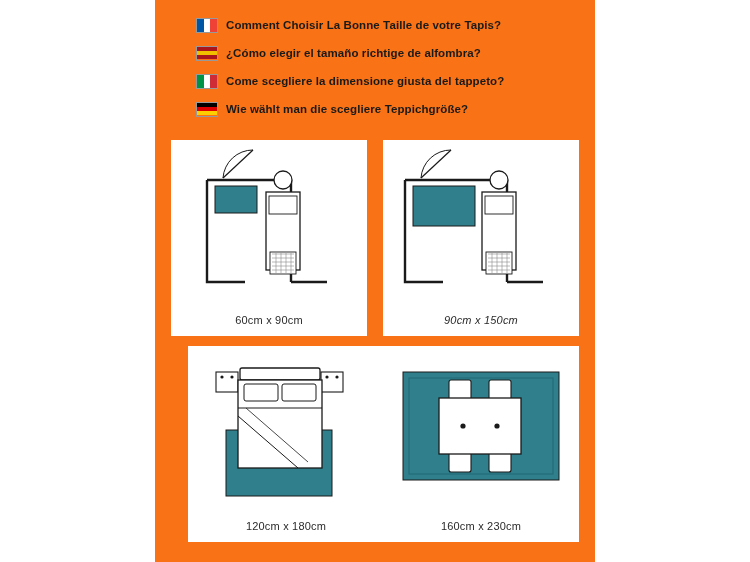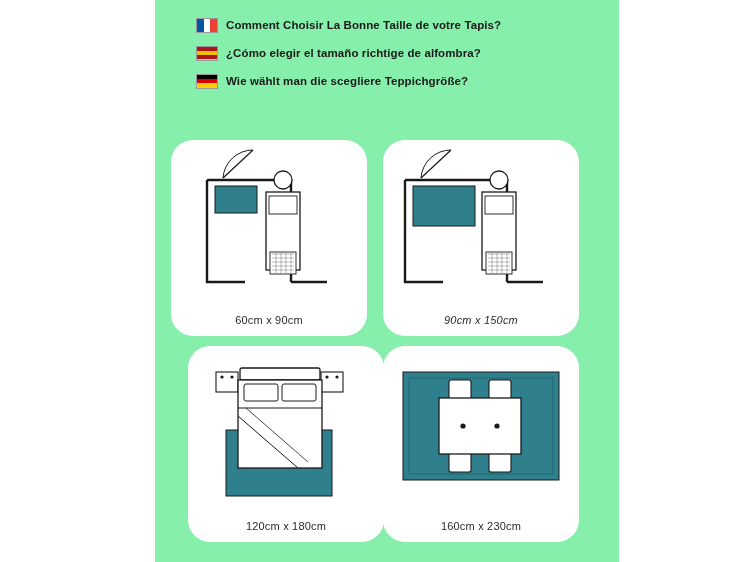--- a/index.html
+++ b/index.html
@@ -18,22 +18,21 @@
     width: 750px;
     height: 562px;
     background: #ffffff;
   }
   .panel {
     position: absolute;
     left: 155px;
     top: 0px;
     width: 440px;
     height: 562px;
-    background: #86efac;
-    padding-left: 24px;
+    background: #f97316;
   }
   
   .lang-list {
     position: absolute;
     left: 41px;
     top: 12px;
     width: 380px;
   }
   .lang-row {
     display: flex;
@@ -76,21 +75,20 @@
     position: absolute;
     left: 16px;
     top: 140px;
     width: 408px;
   }
   .card {
     position: absolute;
     background: #ffffff;
     width: 196px;
     height: 196px;
-    border-radius: 22px;
   }
   .card.c0 { left: 0px;   top: 0px; }
   .card.c1 { left: 212px; top: 0px; font-style: italic; }
   .card.c2 { left: 0px;   top: 206px; margin-left: 17px; }
   .card.c3 { left: 212px; top: 206px; }
   .card .art {
     position: absolute;
     left: 0; top: 0;
     width: 196px;
     height: 165px;
@@ -126,20 +124,28 @@
 
       <div class="lang-row">
         <span class="flag">
           <span class="h" style="top:0;background:#aa151b"></span>
           <span class="h" style="top:33.33%;background:#f1bf00"></span>
           <span class="h" style="top:66.66%;background:#aa151b"></span>
         </span>
         <span class="lang-text">¿Cómo elegir el tamaño richtige de alfombra?</span>
       </div>
 
+      <div class="lang-row">
+        <span class="flag">
+          <span class="s" style="left:0;background:#009246"></span>
+          <span class="s" style="left:33.33%;background:#ffffff"></span>
+          <span class="s" style="left:66.66%;background:#ce2b37"></span>
+        </span>
+        <span class="lang-text">Come scegliere la dimensione giusta del tappeto?</span>
+      </div>
 
       <div class="lang-row">
         <span class="flag">
           <span class="h" style="top:0;background:#000000"></span>
           <span class="h" style="top:33.33%;background:#dd0000"></span>
           <span class="h" style="top:66.66%;background:#ffce00"></span>
         </span>
         <span class="lang-text">Wie wählt man die scegliere Teppichgröße?</span>
       </div>
 

